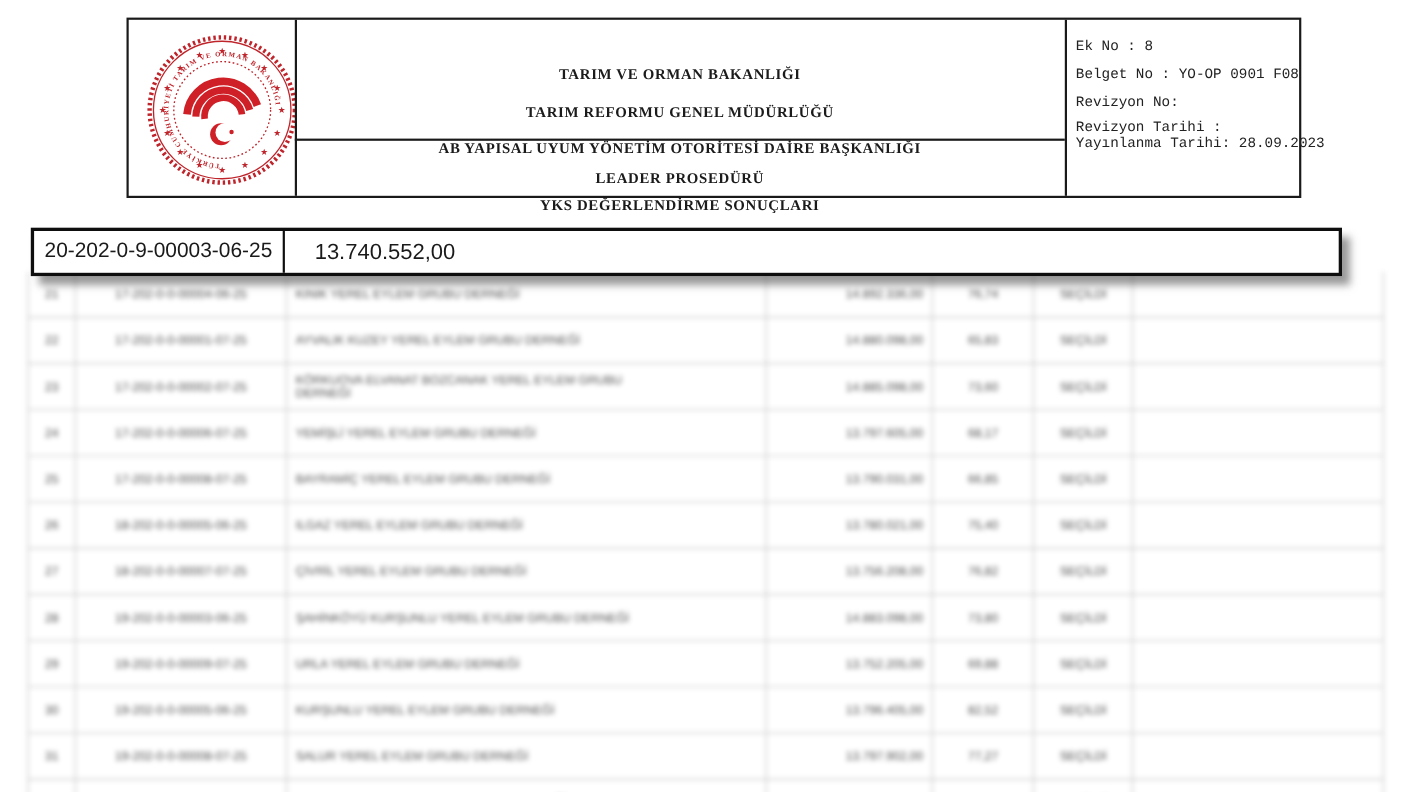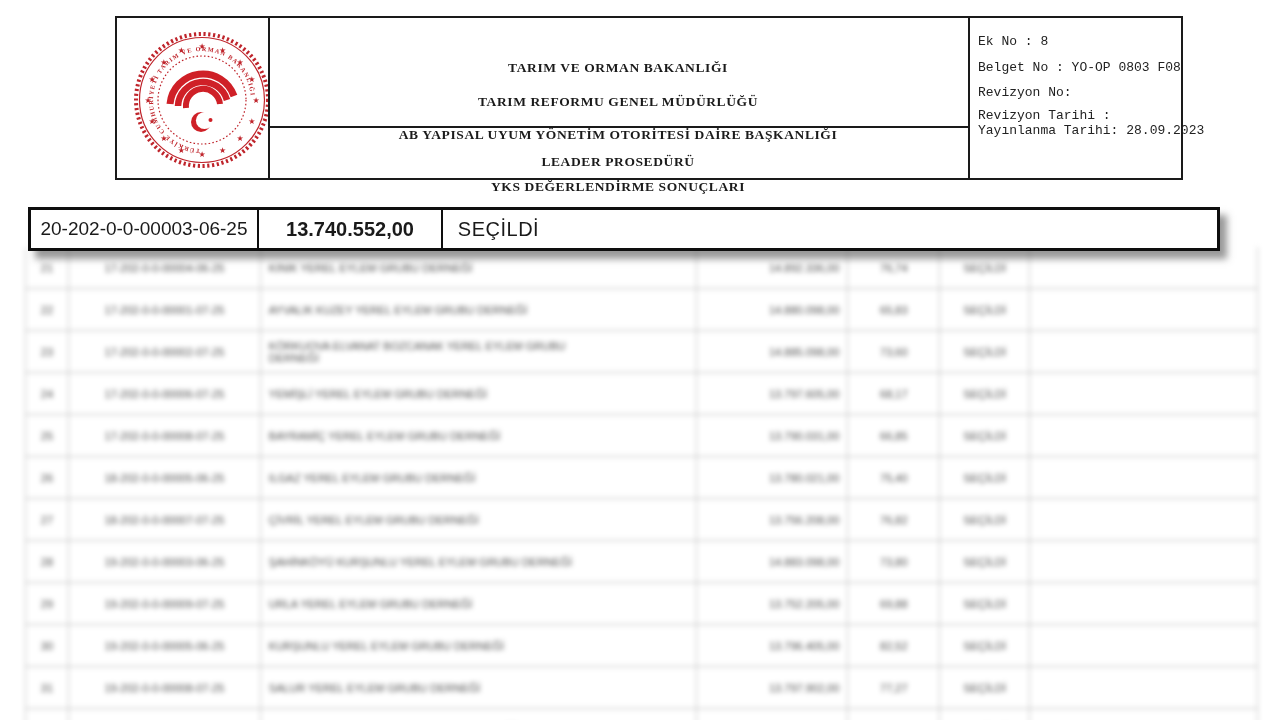--- a/index.html
+++ b/index.html
@@ -49,21 +49,21 @@
     box-shadow:7px 8px 7px rgba(70,70,70,.55);
     z-index:5;
   }
   .ov-cell{
     box-sizing:border-box;display:flex;align-items:center;
     font-size:20px;color:#1a1a1a;white-space:nowrap;overflow:hidden;
   }
   .ov-cell+.ov-cell{border-left:2px solid #0e0e0e;}
   .ov-code{width:226px;justify-content:center;font-size:19px;}
   .ov-name{width:549px;justify-content:flex-start;padding-left:14px;}
-  .ov-amount{width:184px;justify-content:center;font-weight:bold;}
+  .ov-amount{width:184px;justify-content:center;}
   .ov-score{width:114px;justify-content:center;}
   .ov-status{width:113px;justify-content:center;letter-spacing:.5px;}
 </style>
 </head>
 <body>
 
 <div class="page">
 
   <div class="bg-table" id="bgTable">
       <div class="bg-row" style="height: 42px;">
@@ -227,26 +227,25 @@
     <div class="mid-cell">
       <div class="mid-line" style="top:22px">TARIM VE ORMAN BAKANLIĞI</div>
       <div class="mid-line" style="top:89px">AB YAPISAL UYUM YÖNETİM OTORİTESİ DAİRE BAŞKANLIĞI</div>
       <div class="mid-line" style="top:56px">TARIM REFORMU GENEL MÜDÜRLÜĞÜ</div>
       <div class="mid-line" style="top:141px">YKS DEĞERLENDİRME SONUÇLARI</div>
       <div class="mid-line" style="top:116px">LEADER PROSEDÜRÜ</div>
     </div>
 
     <div class="info-cell">
       <div class="info-line" style="top:16px">Ek No : 8</div>
-      <div class="info-line" style="top:42px">Belget No : YO-OP 0803 F08</div>
+      <div class="info-line" style="top:42px">Belget No : YO-OP 0901 F08</div>
       <div class="info-line" style="top:67px">Revizyon No:</div>
       <div class="info-line" style="top:90px">Revizyon Tarihi :</div>
       <div class="info-line" style="top:105px">Yayınlanma Tarihi: 28.09.2023</div>
     </div>
   </div>
 
   <div class="overlay-row">
-    <div class="ov-cell ov-code">20-202-0-0-00003-06-25</div>
+    <div class="ov-cell ov-code">20-202-0-9-00003-06-25</div>
     <div class="ov-cell ov-amount">13.740.552,00</div>
-    <div class="ov-cell ov-status">SEÇİLDİ</div>
   </div>
 
 </div>
 
 </body></html>

